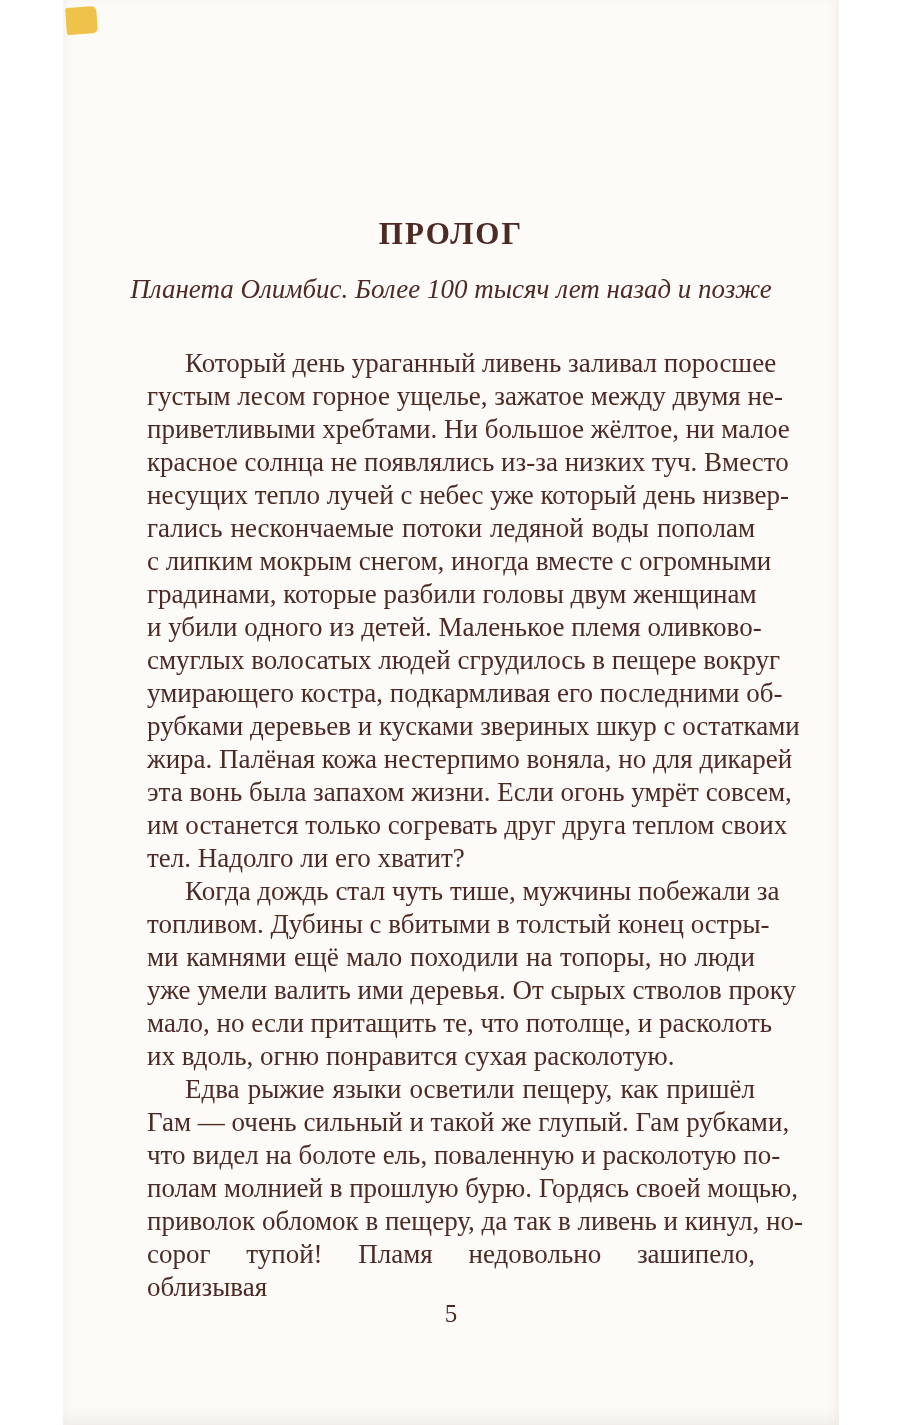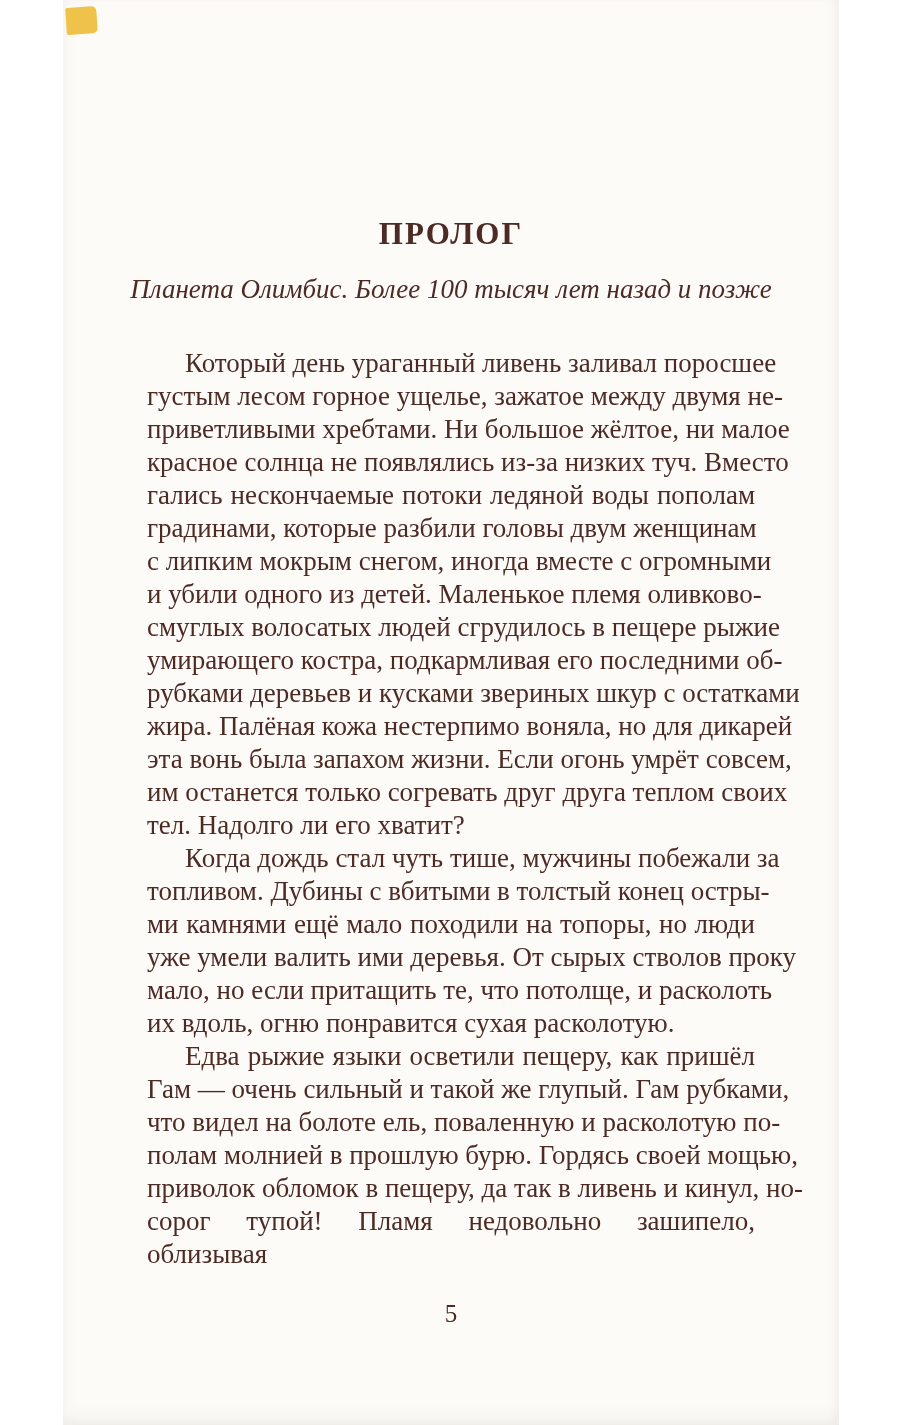--- a/index.html
+++ b/index.html
@@ -72,25 +72,26 @@
 <div class="page">
   <div class="bookmark"></div>
   <h1 class="title">ПРОЛОГ</h1>
   <div class="subtitle">Планета Олимбис. Более 100 тысяч лет назад и позже</div>
   <div class="body-text">
       <div class="paragraph">
         <div class="line first">Который день ураганный ливень заливал поросшее</div>
         <div class="line">густым лесом горное ущелье, зажатое между двумя не-</div>
         <div class="line">приветливыми хребтами. Ни большое жёлтое, ни малое</div>
         <div class="line">красное солнца не появлялись из-за низких туч. Вместо</div>
+        <div class="line">несущих тепло лучей с небес уже который день низвер-</div>
         <div class="line">гались нескончаемые потоки ледяной воды пополам</div>
+        <div class="line">с липким мокрым снегом, иногда вместе с огромными</div>
         <div class="line">градинами, которые разбили головы двум женщинам</div>
-        <div class="line">с липким мокрым снегом, иногда вместе с огромными</div>
         <div class="line">и убили одного из детей. Маленькое племя оливково-</div>
-        <div class="line">смуглых волосатых людей сгрудилось в пещере рыжие</div>
+        <div class="line">смуглых волосатых людей сгрудилось в пещере вокруг</div>
         <div class="line">умирающего костра, подкармливая его последними об-</div>
         <div class="line">рубками деревьев и кусками звериных шкур с остатками</div>
         <div class="line">жира. Палёная кожа нестерпимо воняла, но для дикарей</div>
         <div class="line">эта вонь была запахом жизни. Если огонь умрёт совсем,</div>
         <div class="line">им останется только согревать друг друга теплом своих</div>
         <div class="line last">тел. Надолго ли его хватит?</div>
       </div>
       <div class="paragraph">
         <div class="line first">Когда дождь стал чуть тише, мужчины побежали за</div>
         <div class="line">топливом. Дубины с вбитыми в толстый конец остры-</div>

